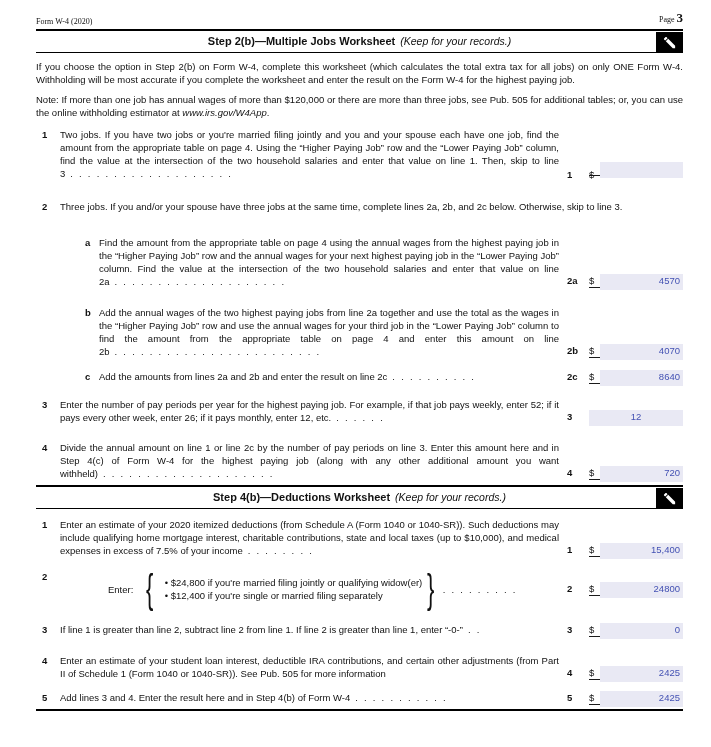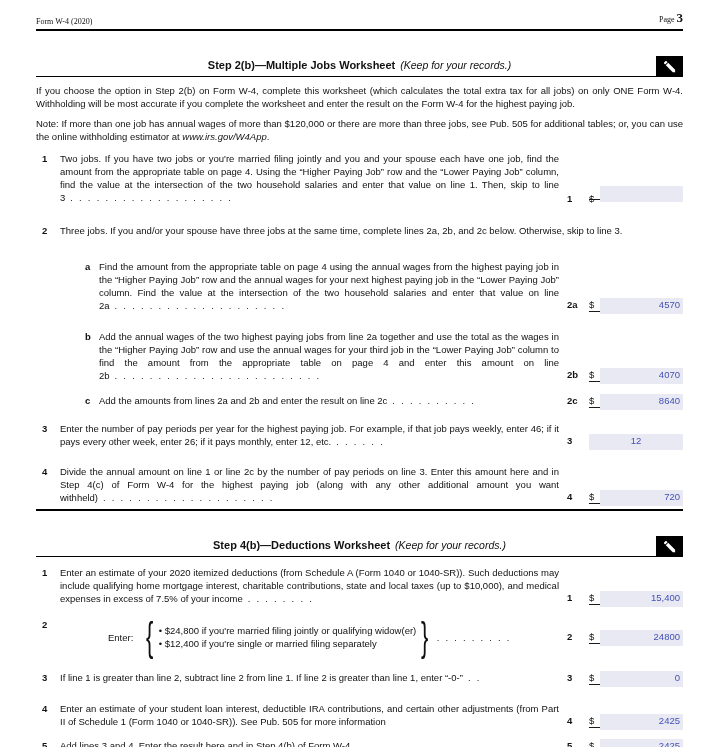--- a/index.html
+++ b/index.html
@@ -11,21 +11,21 @@
   }
   
   .top-header{display:flex;justify-content:space-between;align-items:flex-end;padding-bottom:3px;font-family:Liberation Serif, serif;}
   .form-id{font-size:8px;}
   .page-num{font-size:8px;}
   .page-num b{font-size:13px;font-weight:bold;margin-left:2px;}
   .rule-thick{border-top:2px solid #000;}
   .rule-thin{border-top:1.2px solid #000;}
   .rule-bottom{border-top:2.2px solid #000;margin-top:4px;}
   
-  .section-header{position:relative;text-align:center;padding:4px 0 5px 0;margin-top:24px;}
+  .section-header{position:relative;text-align:center;padding:4px 0 5px 0;}
   .section-title{font-size:11px;font-weight:bold;}
   .section-sub{font-size:10.5px;font-style:italic;margin-left:5px;}
   .pencil-box{position:absolute;right:0;top:1px;width:27px;height:20px;background:#000;
     display:flex;align-items:center;justify-content:center;}
   
   .intro p{margin:8px 0;text-align:justify;line-height:12.5px;}
   .b{font-weight:normal;}
   .i{font-style:italic;}
   
   .rows{margin-top:9px;}
@@ -40,21 +40,21 @@
   .dollar{flex:none;width:11px;font-weight:normal;}
   .field{flex:1;height:16px;box-sizing:border-box;background:var(--field-bg,#e9e9f4);
     color:var(--value-text,#4351b3);text-align:right;padding:1px 3px 0 3px;line-height:11px;}
   .field.center{text-align:center;}
   .dots{white-space:nowrap;word-spacing:3.5px;padding-left:5px;}
   
   .brace-flex{display:flex;align-items:center;text-align:left;}
   .enter-label{margin-left:48px;margin-right:10px;}
   .brace{font-size:40px;font-weight:100;line-height:38px;transform:scaleX(0.55);}
   .opts{margin:0 2px;}
-  .opts .opt{line-height:13.5px;}
+  .opts .opt{line-height:13.5px;margin-left:6px;}
   .brace-flex .dots{align-self:center;}
   
   [data-rows="0"] .wrow:nth-child(1){margin-bottom:20px;}
   [data-rows="0"] .wrow:nth-child(2){margin-bottom:23px;}
   [data-rows="0"] .wrow:nth-child(3){margin-bottom:18px;}
   [data-rows="0"] .wrow:nth-child(4){margin-bottom:12px;}
   [data-rows="0"] .wrow:nth-child(5){margin-bottom:14px;}
   [data-rows="0"] .wrow:nth-child(6){margin-bottom:17px;}
   [data-rows="0"] .wrow:nth-child(7){margin-bottom:5px;}
   [data-rows="1"] .wrow:nth-child(1){margin-bottom:13px;}
@@ -135,21 +135,21 @@
         <div class="rright">
           <span class="ref">2c</span>
           <span class="amount-cell">
             <span class="dollar">$</span>
             <span class="field">8640</span>
           </span>
         </div>
       </div>
       <div class="wrow">
         <div class="num">3</div>
-        <div class="rtext"><span>Enter the number of pay periods per year for the highest paying job. For example, if that job pays weekly, enter 46; if it pays every other week, enter 26; if it pays monthly, enter 12, etc.</span><span class="dots">. . . . . .</span></div>
+        <div class="rtext"><span>Enter the number of pay periods per year for the highest paying job. For example, if that job pays weekly, enter 52; if it pays every other week, enter 26; if it pays monthly, enter 12, etc.</span><span class="dots">. . . . . .</span></div>
         <div class="rright">
           <span class="ref">3</span>
           <span class="amount-cell">
             <span class="field center">12</span>
           </span>
         </div>
       </div>
       <div class="wrow">
         <div class="num">4</div>
         <div class="rtext"><span class="b">Divide</span><span> the annual amount on line 1 or line 2c by the number of pay periods on line 3. Enter this amount here and in </span><span class="b">Step 4(c)</span><span> of Form W-4 for the highest paying job (along with any other additional amount you want withheld)</span><span class="dots">. . . . . . . . . . . . . . . . . . . .</span></div>

